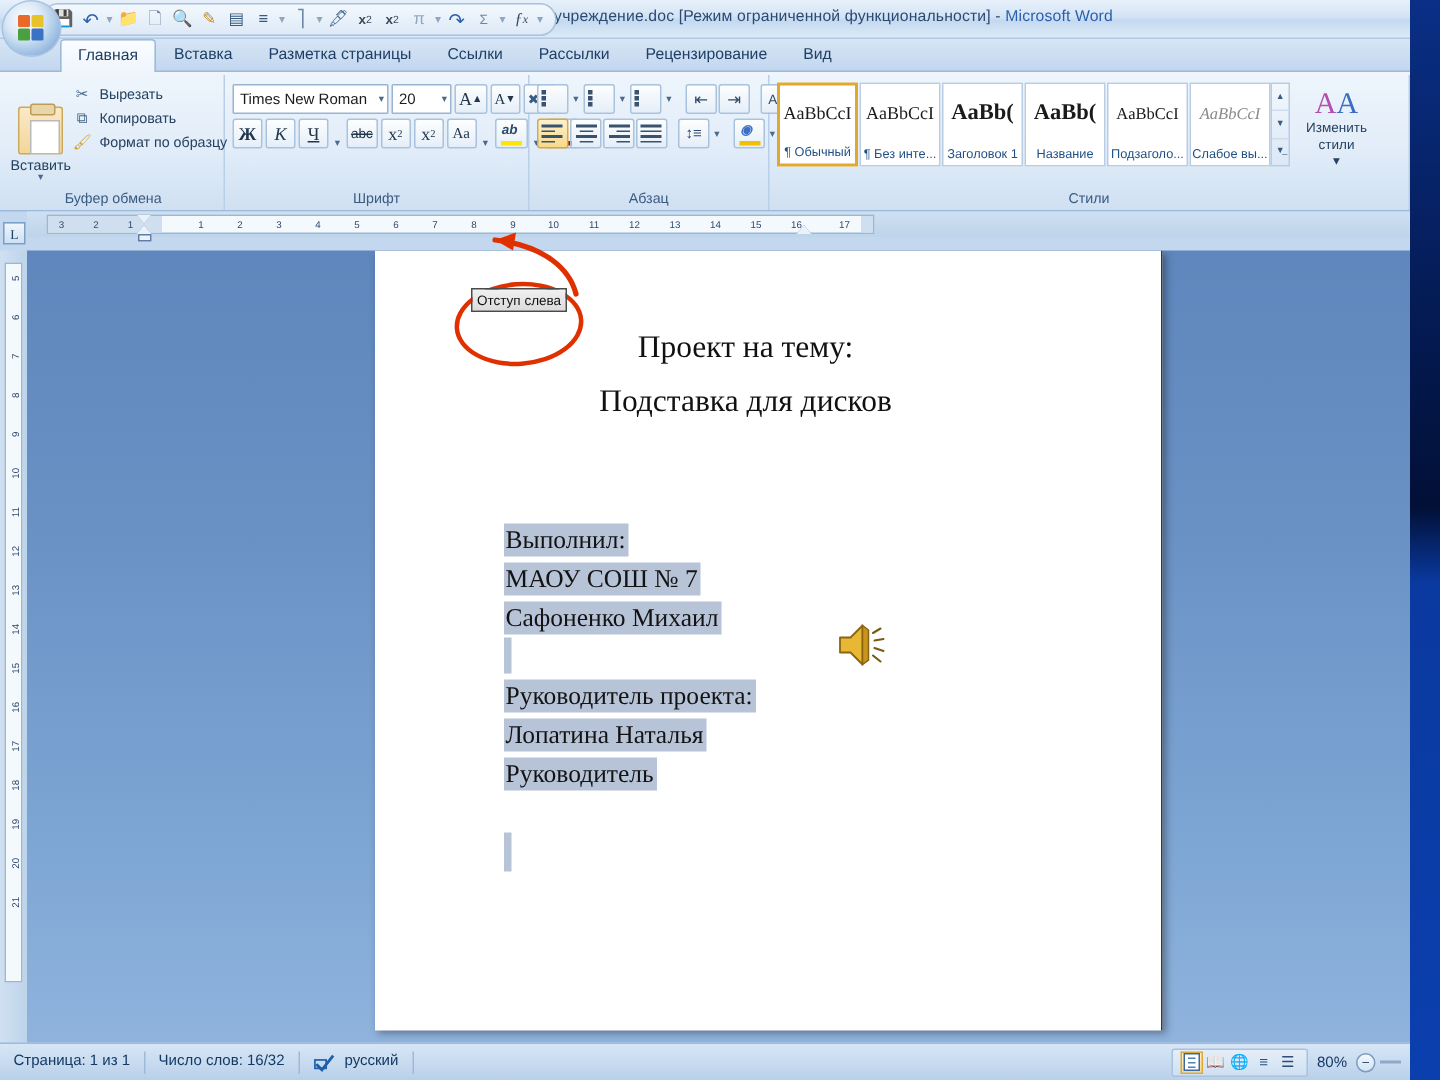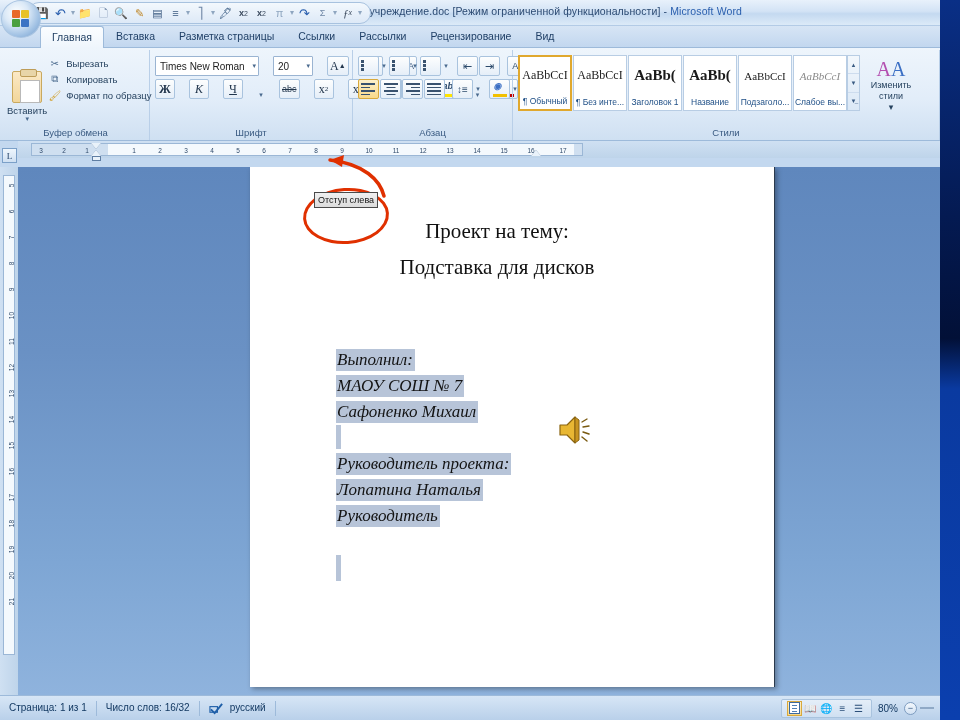--- a/index.html
+++ b/index.html
@@ -116,21 +116,21 @@
   }
   .paste-label { font-size: 9.5px; color: #26425f; margin-top: 2px; }
   .paste-caret { font-size: 7px; color: #4a6a8e; line-height: 6px; }
   .clip-cmds { display: flex; flex-direction: column; padding-top: 3px; gap: 2px; }
   .clip-cmd { display: flex; align-items: center; gap: 4px; font-size: 9.5px; color: #26425f; white-space: nowrap; }
   .clip-cmd .ci { width: 15px; height: 14px; display: flex; align-items: center; justify-content: center; font-size: 10px; }
 
   
   .g-font { width: 203px; }
   .font-rows { display: flex; flex-direction: column; gap: 3px; padding-top: 3px; }
-  .frow { display: flex; align-items: flex-end; gap: 14px; }
+  .frow { display: flex; align-items: flex-end; gap: 2px; }
   .combo {
     height: 20px; background: #fff; border: 1px solid #9ab4d2;
     display: flex; align-items: center; padding: 0 2px 0 4px;
     font-size: 10px; color: #1c1c1c; border-radius: 1px;
   }
   .combo .cv { flex: 1; white-space: nowrap; overflow: hidden; }
   .combo .carr { font-size: 7px; color: #4a6a8e; padding-left: 4px; }
   .fname { width: 104px; }
   .fsize { width: 40px; }
   .fbtn {
@@ -277,21 +277,21 @@
   .doc-title {
     position: absolute; left: 0; right: 0; top: 46px;
     text-align: center; font-family: "Liberation Serif", serif;
     font-size: 21px; color: #111; line-height: 36px; padding-right: 30px;
   }
   .doc-block {
     position: absolute; left: 86px; top: 180px;
     font-family: "Liberation Serif", serif; font-size: 17px; color: #131313;
     line-height: 26px;
   }
-  .doc-block .ln { display: block; font-style: italic; }
+  .doc-block .ln { display: block; }
   .doc-block .ln span.sel { background: #b7c4d8; padding: 1px 2px 2px 1px; }
   .doc-block .ln.blank { height: 26px; }
   .doc-block .ln.blank span.sel { display:inline-block; width:5px; height:24px; }
   .caret-line { position:absolute; left:86px; top:388px; width:5px; height:26px; background:#b7c4d8; }
 
   .speaker-ico {
     position: absolute; left: 538px; top: 246px; width: 40px; height: 34px;
   }
 
   

